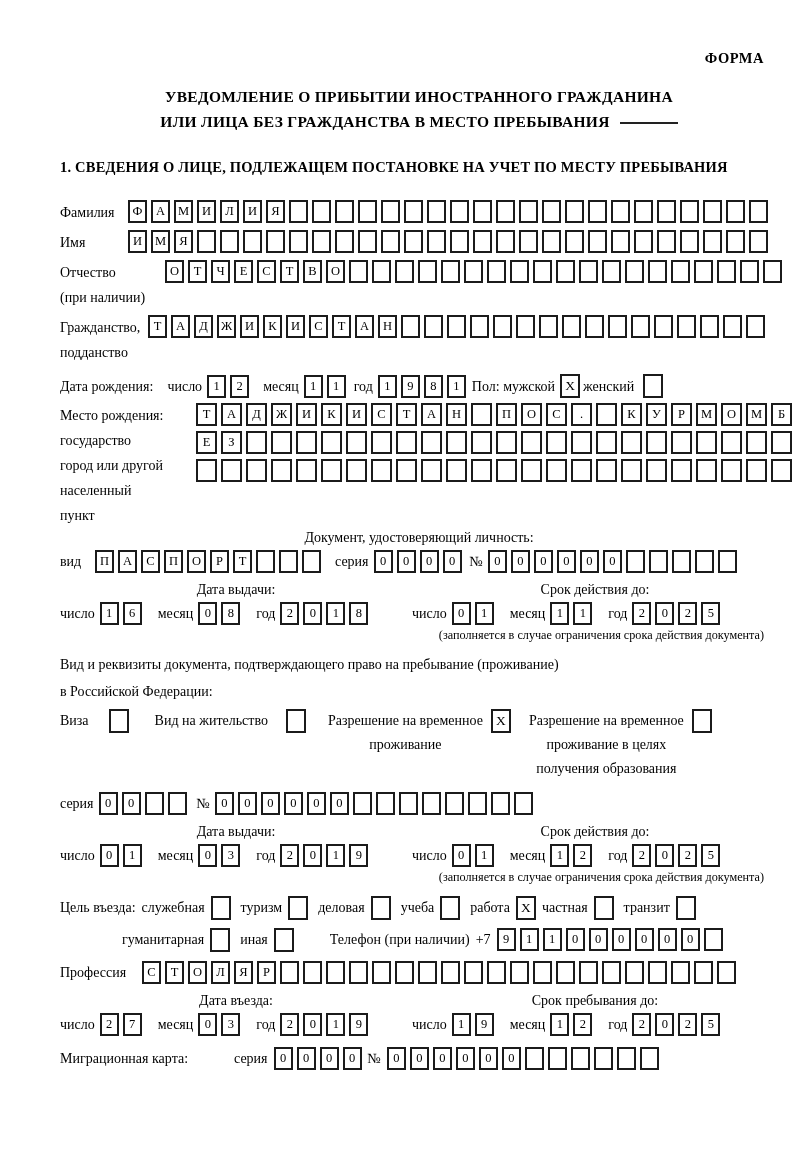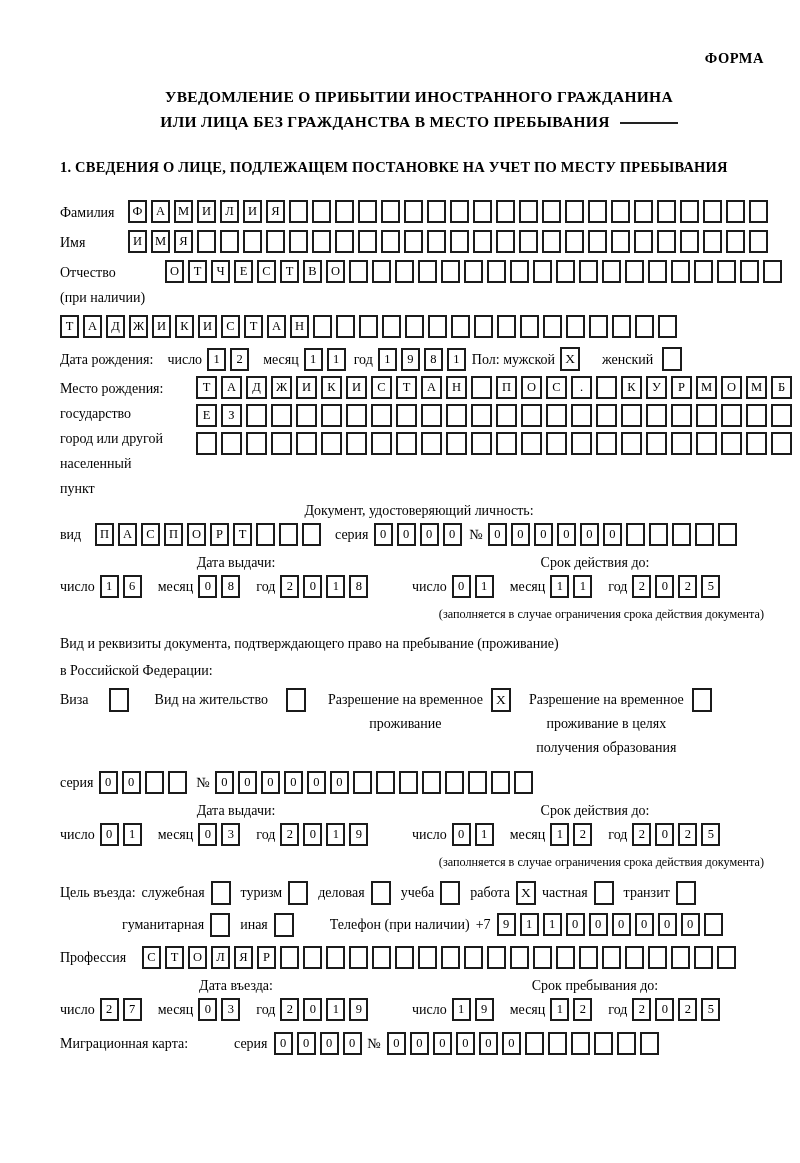--- a/index.html
+++ b/index.html
@@ -31,21 +31,21 @@
   .gapl{margin-left:10px;}
 
   
   .date-cols{display:flex;margin-top:8px;}
   .dcol-left{width:352px;}
   .dcol-right{flex:1;}
   .dhead{text-align:center;font-size:14px;margin-bottom:3px;}
   .drow{display:flex;align-items:center;white-space:nowrap;}
   .drow .sl{margin-right:5px;}
   .drow .grp{margin-right:12px;}
-  .date-note{text-align:right;font-size:12.2px;padding-right:14px;margin-top:8px;}
+  .date-note{text-align:right;font-size:12.2px;padding-right:14px;margin-top:2px;}
 
   
   .intro{font-size:14px;line-height:1.95;margin-top:8px;}
   .opts{display:flex;align-items:flex-start;margin-top:4px;}
   .opt{display:flex;align-items:flex-start;}
   .opt .t{font-size:14px;line-height:24px;text-align:center;margin-right:8px;}
   .opt1{margin-left:0;} .opt1 .t{margin-right:20px;}
   .opt2{margin-left:26px;} .opt3{margin-left:22px;} .opt4{margin-left:18px;}
 
   
@@ -84,34 +84,38 @@
 
   <div class="row">
     <div class="lbl w105">
       <div>Отчество</div>
       <div>(при наличии)</div>
     </div>
     <span class="cells"><span class="cell">О</span><span class="cell">Т</span><span class="cell">Ч</span><span class="cell">Е</span><span class="cell">С</span><span class="cell">Т</span><span class="cell">В</span><span class="cell">О</span><span class="cell"></span><span class="cell"></span><span class="cell"></span><span class="cell"></span><span class="cell"></span><span class="cell"></span><span class="cell"></span><span class="cell"></span><span class="cell"></span><span class="cell"></span><span class="cell"></span><span class="cell"></span><span class="cell"></span><span class="cell"></span><span class="cell"></span><span class="cell"></span><span class="cell"></span><span class="cell"></span><span class="cell"></span></span>
   </div>
 
   <div class="row">
+    <div class="lbl w88">
+      <div>Гражданство,</div>
+      <div>подданство</div>
+    </div>
     <span class="cells"><span class="cell">Т</span><span class="cell">А</span><span class="cell">Д</span><span class="cell">Ж</span><span class="cell">И</span><span class="cell">К</span><span class="cell">И</span><span class="cell">С</span><span class="cell">Т</span><span class="cell">А</span><span class="cell">Н</span><span class="cell"></span><span class="cell"></span><span class="cell"></span><span class="cell"></span><span class="cell"></span><span class="cell"></span><span class="cell"></span><span class="cell"></span><span class="cell"></span><span class="cell"></span><span class="cell"></span><span class="cell"></span><span class="cell"></span><span class="cell"></span><span class="cell"></span><span class="cell"></span></span>
   </div>
 
   <div class="row" style="margin-top:9px;align-items:center;">
     <span class="sl mlead">Дата рождения:</span>
     <span class="sl" style="margin-left:6px;">число</span>
     <span class="cells"><span class="cell">1</span><span class="cell">2</span></span>
     <span class="sl gapl">месяц</span>
     <span class="cells"><span class="cell">1</span><span class="cell">1</span></span>
     <span class="sl" style="margin-left:4px;">год</span>
     <span class="cells"><span class="cell">1</span><span class="cell">9</span><span class="cell">8</span><span class="cell">1</span></span>
     <span class="sl" style="margin-left:2px;">Пол: мужской</span>
     <span class="cbox">X</span>
-    <span class="sl" style="margin-left:22px;text-align:center;">женский</span>
+    <span class="sl" style="margin-left:3px;text-align:center;">женский</span>
     <span class="cbox" style="margin-left:4px;"></span>
   </div>
 
   <div class="row" style="margin-top:4px;gap:28px;">
     <div class="lbl" style="width:108px;line-height:26px;">
       <div>Место рождения:</div>
       <div>государство</div>
       <div>город или другой</div>
       <div>населенный пункт</div>
     </div>

